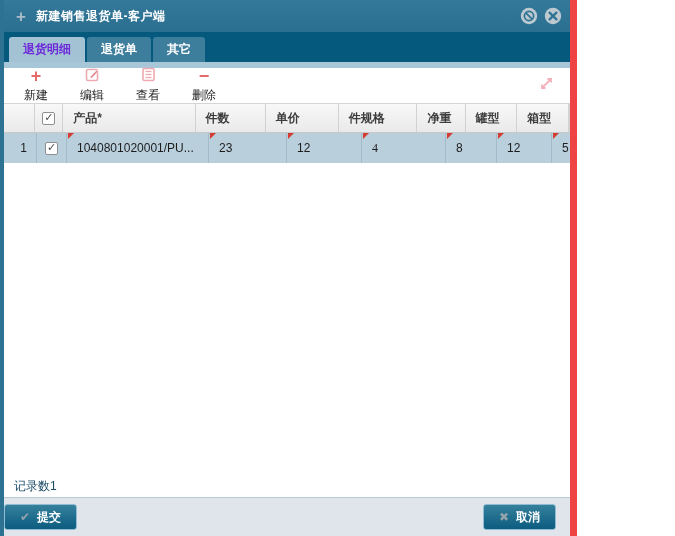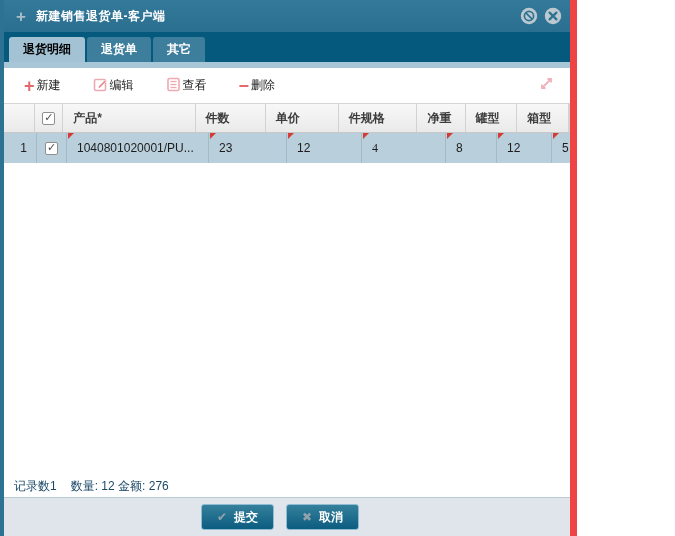--- a/index.html
+++ b/index.html
@@ -38,34 +38,34 @@
     display: flex; align-items: flex-end;
     padding-left: 5px; gap: 2px;
   }
   .tab {
     height: 25px; line-height: 25px;
     padding: 0 14px;
     font-size: 12px; font-weight: bold;
     border-radius: 3px 3px 0 0;
     cursor: pointer;
   }
-  .tab.active   { background: #a3c3d5; color: #000000; }
+  .tab.active   { background: #a3c3d5; color: #6d28d9; }
   .tab.inactive { background: #3d7e9d; color: #ffffff; }
   .lightstrip { height: 6px; flex: 0 0 6px; background: #a7c7d8; }
   
   .toolbar {
     height: 36px; flex: 0 0 36px;
     background: #ffffff;
     border-bottom: 1px solid #d5d5d5;
     display: flex; align-items: center;
     padding-left: 20px; gap: 32px;
   }
   .tool-btn {
     display: flex; align-items: center; gap: 2px;
-    font-size: 12px; color: #222; cursor: pointer;
+    font-size: 12px; color: #222; cursor: pointer; flex-direction: column;
   }
   .glyph-plus::before  { content: "+"; color: #e4696b; font-size: 18px; font-weight: bold; line-height: 1; }
   .glyph-minus::before { content: "\2212"; color: #e4696b; font-size: 18px; font-weight: bold; line-height: 1; }
   .toolbar-spacer { flex: 1; }
   .expand-wrap { margin-right: 16px; cursor: pointer; }
   
   .grid-header {
     height: 29px; flex: 0 0 29px;
     display: flex;
     background: linear-gradient(#f8f8f8, #eaeaea);
@@ -127,21 +127,21 @@
     background: #ffffff;
     display: flex; align-items: center;
     padding-left: 10px; gap: 14px;
     font-size: 12px; color: #1b4a68;
   }
   
   .footer {
     height: 39px; flex: 0 0 39px;
     background: #dfe5ea;
     border-top: 1px solid #b9cbd4;
-    display: flex; align-items: center; justify-content: center;
+    display: flex; align-items: center; justify-content: space-between;
     gap: 12px; padding-right: 14px;
   }
   .btn {
     height: 26px;
     display: flex; align-items: center; gap: 7px;
     padding: 0 15px;
     background: linear-gradient(#35809c, #0c5c80);
     border: 1px solid #8fbcd2;
     border-radius: 3px;
     color: #ffffff; font-size: 12px; font-weight: bold;
@@ -268,21 +268,20 @@
     <div class="cell col-box">
       <span class="dirty"></span>
       <span>5</span>
     </div>
   </div>
 
   <div class="grid-body"></div>
 
   <div class="statusbar">
     <span>记录数1</span>
-    <span>数量: 12 金额: 276</span>
   </div>
 
   <div class="footer">
     <div class="btn">
       <span class="btn-icon-check"></span>
       <span>提交</span>
     </div>
     <div class="btn">
       <span class="btn-icon-x"></span>
       <span>取消</span>

